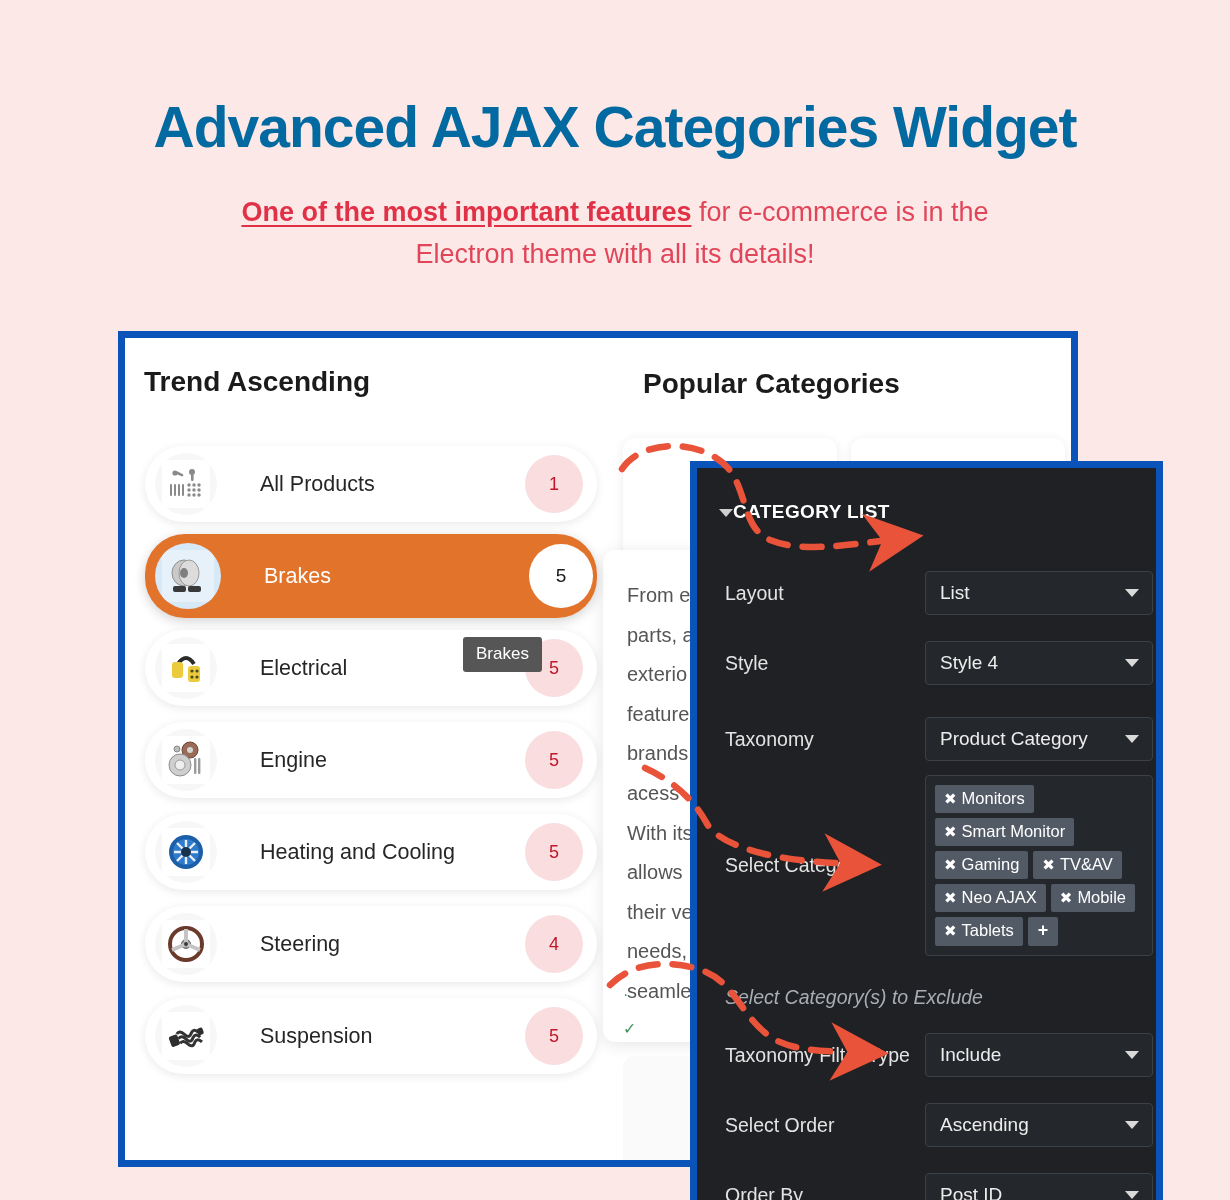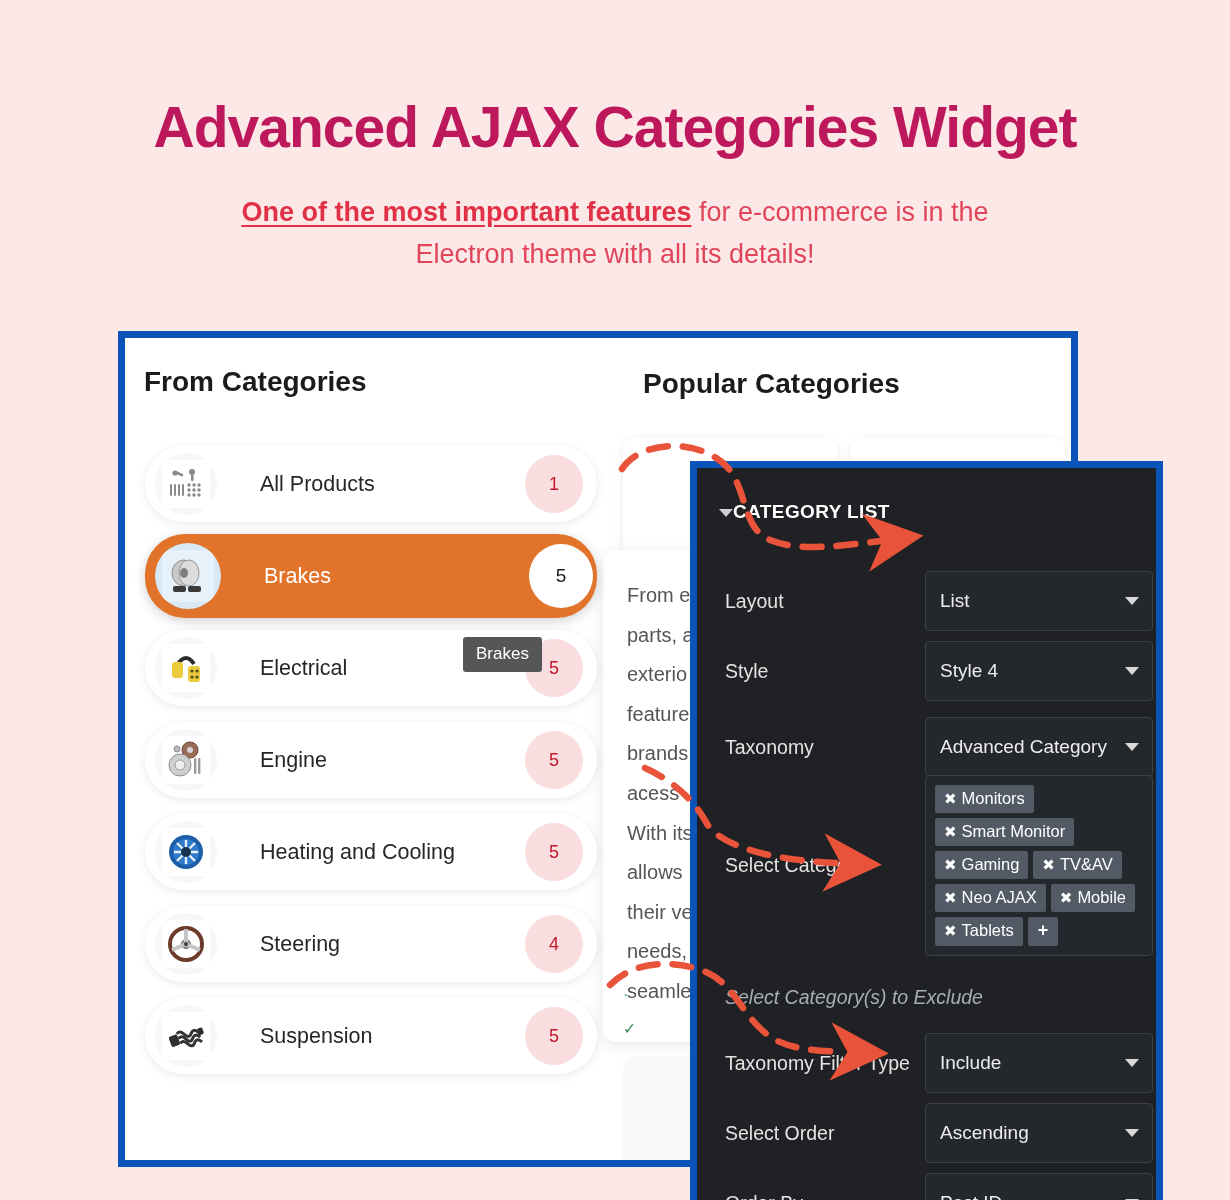--- a/index.html
+++ b/index.html
@@ -9,21 +9,21 @@
     font-family: "Liberation Sans", sans-serif;
     overflow: hidden;
   }
   #stage { position: relative; width: 1230px; height: 1200px; overflow: hidden; }
 
   
   .hero-title {
     position: absolute; top: 96px; left: 0; width: 1230px;
     text-align: center;
     font-size: 57px; font-weight: bold; letter-spacing: -1px;
-    color: #be185d; line-height: 1.1;
+    color: #0369a1; line-height: 1.1;
   }
   .hero-sub {
     position: absolute; top: 192px; left: 0; width: 1230px;
     text-align: center;
     font-size: 27px; color: #E1455A; line-height: 1.55;
   }
   .hero-sub .em { font-weight: bold; color: #E13147; text-decoration: underline; text-underline-offset: 4px; }
 
   
   .panel-white {
@@ -140,21 +140,21 @@
   .dk-row {
     position: absolute; left: 0; width: 100%;
     display: flex; align-items: center;
   }
   .dk-label {
     width: 228px; padding-left: 28px;
     color: #E3E3E3; font-size: 19.5px;
   }
   .dk-label.italic { font-style: italic; color: #A9AEB4; }
   .dk-select {
-    width: 228px; height: 60px;
+    width: 228px; height: 44px;
     background: #24272B; border: 1px solid #3C4147; border-radius: 4px;
     display: flex; align-items: center; justify-content: space-between;
     padding: 0 13px 0 14px;
     color: #EDEDED; font-size: 19px;
   }
   .sel-caret {
     width: 0; height: 0; border-left: 7px solid transparent;
     border-right: 7px solid transparent; border-top: 8px solid #D9D9D9;
   }
   .dk-tagbox {
@@ -183,21 +183,21 @@
 <div id="stage">
 
   <div class="hero-title">Advanced AJAX Categories Widget</div>
   <div class="hero-sub">
     <span class="em">One of the most important features</span><span> for e-commerce is in the</span><br>
     <span>Electron theme with all its details!</span>
   </div>
 
   <div class="panel-white">
 
-    <div class="col-title title-trend">From Categories</div>
+    <div class="col-title title-trend">Trend Ascending</div>
     <div class="col-title title-popular">Popular Categories</div>
 
     <div class="pop-area">
       <div class="pop-card-row">
         <div class="pop-card">
           <div class="pop-badge">Sale</div>
         </div>
         <div class="pop-card"></div>
       </div>
     </div>
@@ -385,21 +385,21 @@
       <div class="dk-label">Style</div>
       <div class="dk-select">
         <span>Style 4</span>
         <span class="sel-caret"></span>
       </div>
     </div>
 
     <div class="dk-row" style="top:249px;">
       <div class="dk-label">Taxonomy</div>
       <div class="dk-select">
-        <span>Advanced Category</span>
+        <span>Product Category</span>
         <span class="sel-caret"></span>
       </div>
     </div>
 
     <div class="dk-row" style="top:307px; align-items:center;">
       <div class="dk-label">Select Category</div>
       <div class="dk-tagbox">
         <span class="tag">
             <span class="x">✖</span>
             <span>Monitors</span>

